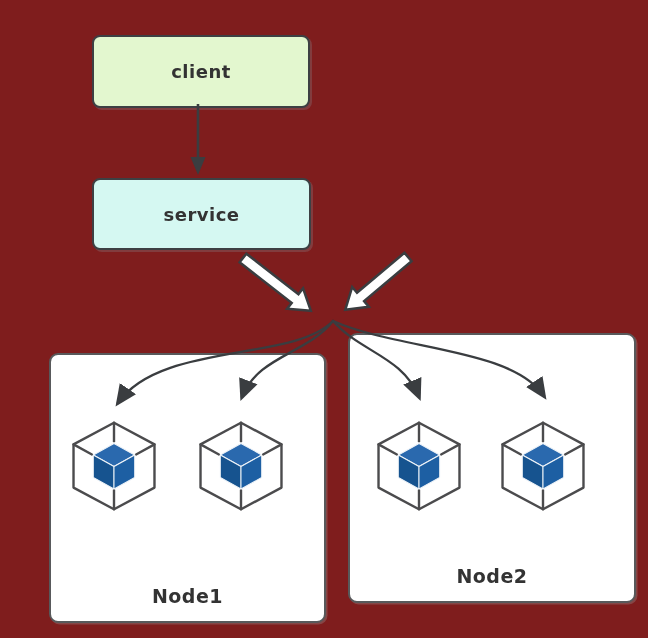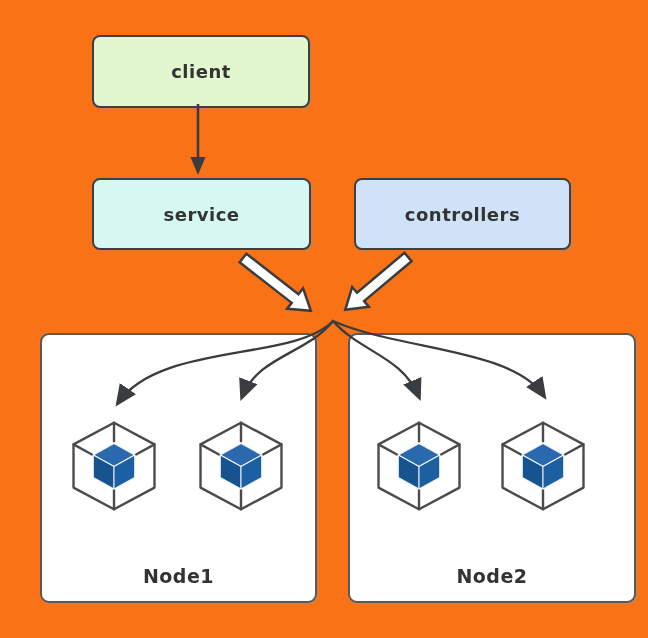--- a/index.html
+++ b/index.html
@@ -1,54 +1,51 @@
 <!DOCTYPE html>
 <html><head>
 <meta charset="utf-8">
 <style>
   html,body{margin:0;padding:0;background:#ffffff;}
   .canvas{
-    position:relative;width:648px;height:638px;background:#f97316;overflow:hidden;
+    position:relative;width:648px;height:638px;background:#7f1d1d;overflow:hidden;
     font-family:"DejaVu Sans","Liberation Sans",sans-serif;
   }
   .box{
     position:absolute;display:flex;align-items:center;justify-content:center;
     border:2.5px solid #3d4043;border-radius:8px;
     box-shadow:2px 2px 0 rgba(140,145,150,.28);
     font-weight:bold;font-size:18px;color:#333;letter-spacing:.5px;
   }
   .box-client{left:92px;top:35px;width:214px;height:69px;background:#e3f7cf;}
   .box-service{left:92px;top:178px;width:215px;height:68px;background:#d5f8f2;border-radius:8px;}
   .box-controllers{left:354px;top:178px;width:213px;height:68px;background:#cfe2f8;}
   .node{
     position:absolute;top:333px;height:266px;background:#ffffff;
     border:2px solid #58595b;border-radius:9px;
     box-shadow:1.5px 1.5px 0 rgba(150,150,150,.35);
   }
-  .node-1{left:40px;width:273px;}
+  .node-1{left:49px;width:273px;margin-top:20px;}
   .node-2{left:348px;width:262px;padding-left:22px;}
   .node-label{
     position:absolute;bottom:14px;left:0;width:100%;text-align:center;
     font-weight:bold;font-size:19px;color:#333;letter-spacing:.5px;
   }
   .overlay{position:absolute;left:0;top:0;pointer-events:none;}
 </style>
 </head>
 <body>
 
 <div class="canvas">
 
   <div class="box box-client">
     <span>client</span>
   </div>
   <div class="box box-service">
     <span>service</span>
-  </div>
-  <div class="box box-controllers">
-    <span>controllers</span>
   </div>
 
   <div class="node node-1">
     <div class="node-label">Node1</div>
   </div>
   <div class="node node-2">
     <div class="node-label">Node2</div>
   </div>
 
   <svg class="overlay" width="648" height="638" viewBox="0 0 648 638">

